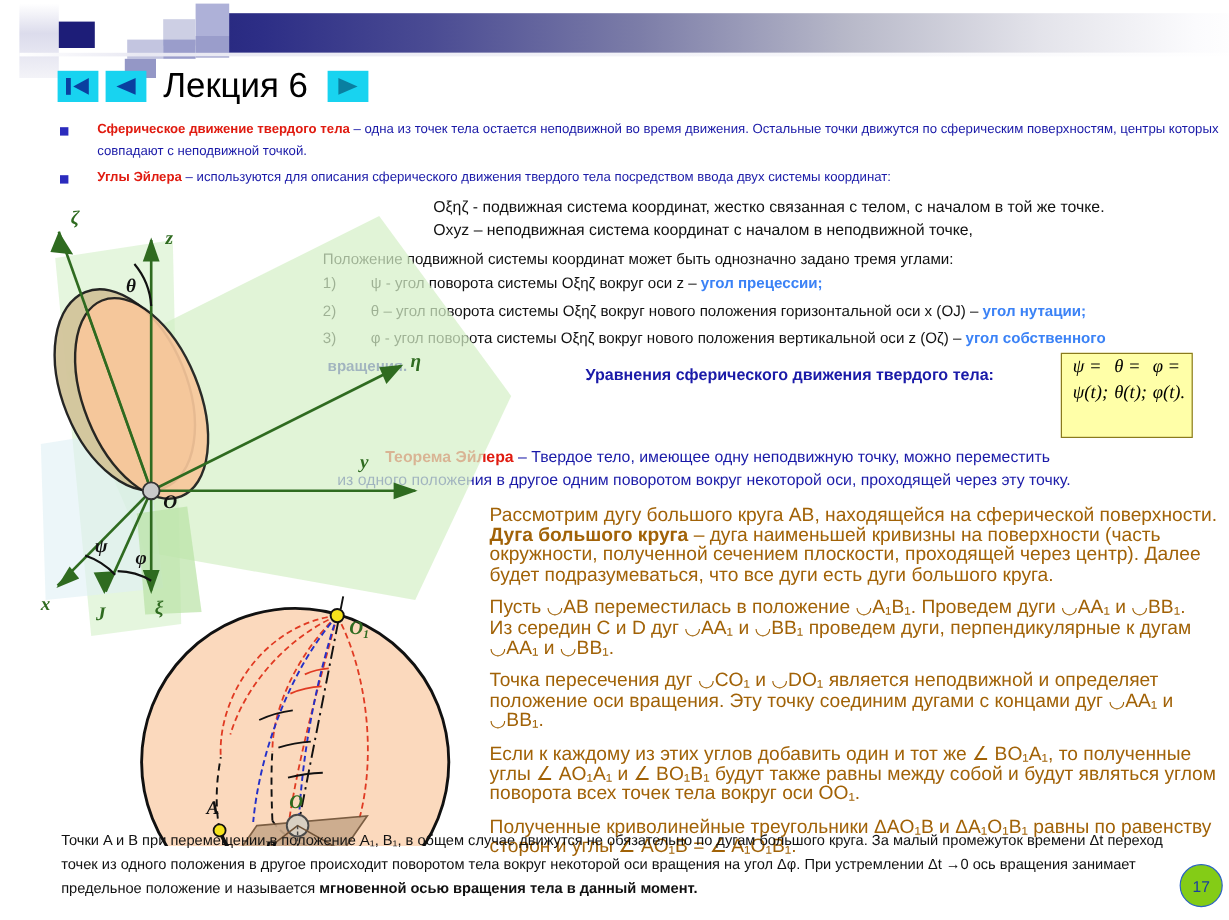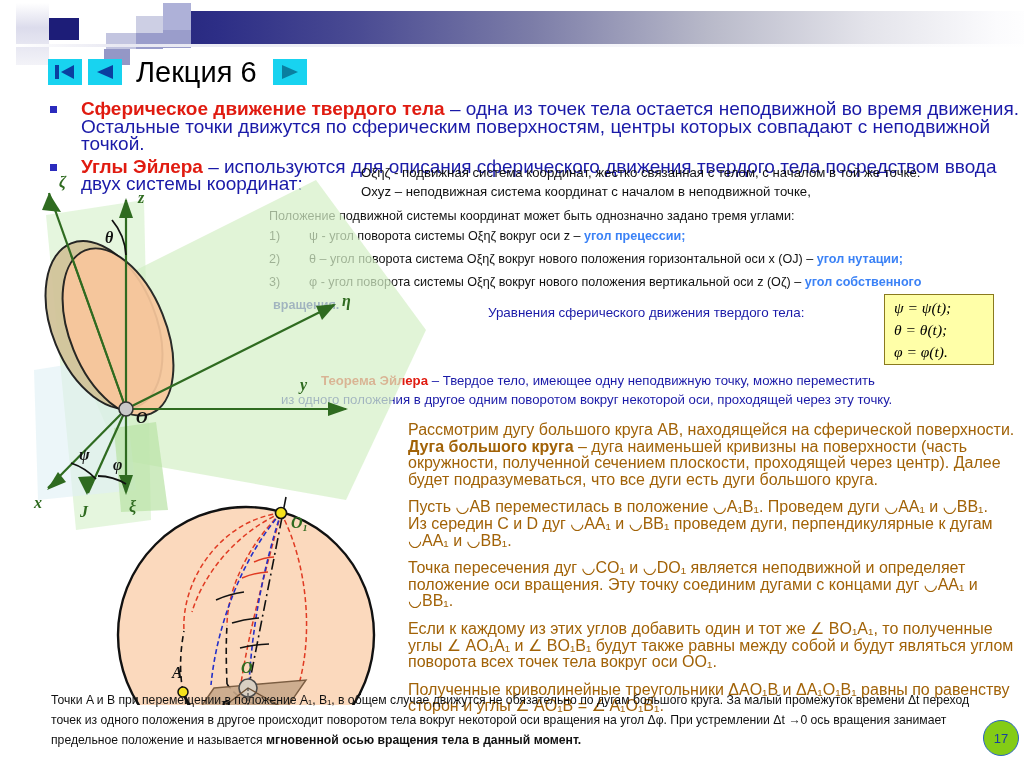--- a/index.html
+++ b/index.html
@@ -31,38 +31,38 @@
   
   .titlerow{position:absolute;left:32px;top:52px;height:40px;display:flex;align-items:center;gap:6px;}
   .navbtn{background:#18d3f0;width:34px;height:26px;display:flex;align-items:center;justify-content:center;}
   .navbtn svg{display:block;}
   .title-text{font-size:29px;color:#000;font-weight:400;margin:0 10px 0 8px;letter-spacing:0px;}
 
   
   .bullets{position:absolute;left:30px;top:100px;width:975px;}
   .bl{display:flex;align-items:flex-start;margin-bottom:5px;}
   .bmark{width:7px;height:7px;background:#2b2bbd;margin:6px 24px 0 4px;flex:none;}
-  .btext{font-size:19px;color:#1a1aa8;line-height:17.5px;}
+  .btext{font-size:11px;color:#1a1aa8;line-height:17.5px;}
   .btext b{color:#e01b10;font-weight:bold;}
 
   .coordsys{position:absolute;left:345px;top:163px;width:660px;font-size:13.2px;color:#111;line-height:19px;}
 
   
   .numlist{position:absolute;left:253px;top:208px;width:760px;font-size:12.6px;color:#1a1aa8;line-height:16px;}
   .numlist .lead{color:#111;margin-bottom:4px;}
   .nrow{display:flex;margin-bottom:7px;}
   .nnum{width:40px;flex:none;color:#111;}
   .nbody{flex:1;color:#111;}
   .nbody b{color:#3b82f6;font-weight:bold;}
   .tail{color:#1a1aa8;font-weight:bold;margin-left:4px;}
 
   
-  .eqcap{position:absolute;left:472px;top:305px;font-size:13.4px;font-weight:normal;color:#1a1aa8;}
+  .eqcap{position:absolute;left:472px;top:305px;font-size:13.4px;font-weight:bold;color:#1a1aa8;}
   .eqbox{position:absolute;left:868px;top:294px;width:110px;height:71px;background:#ffffa8;border:1.6px solid #8a7a1e;
-     display:flex;flex-direction:column;justify-content:center;padding-left:9px;box-sizing:border-box;}
+     display:flex;flex-direction:row;justify-content:center;padding-left:9px;box-sizing:border-box;}
   .eqbox div{font-family:"Liberation Serif",serif;font-style:italic;font-size:15.5px;color:#000;line-height:22px;}
 
   
   .euler{position:absolute;left:305px;top:371px;width:700px;font-size:13.2px;line-height:19px;color:#1a1aa8;}
   .euler b{color:#e01b10;}
 
   
   .rcol{position:absolute;left:392px;top:422px;width:616px;font-size:16px;color:#a16207;line-height:16.6px;}
   .rcol p{margin:0 0 11px 0;}
   .rcol b{font-weight:bold;}
@@ -131,21 +131,21 @@
   </div>
 
   <div class="numlist">
     <div class="lead">Положение подвижной системы координат может быть однозначно задано тремя углами:</div>
     <div class="nrow">
       <div class="nnum">1)</div>
       <div class="nbody"><span>ψ - угол поворота системы Oξηζ вокруг оси z – </span><b>угол прецессии;</b></div>
     </div>
     <div class="nrow">
       <div class="nnum">2)</div>
-      <div class="nbody"><span>θ – угол поворота система Oξηζ вокруг нового положения горизонтальной оси х (OJ) – </span><b>угол нутации;</b></div>
+      <div class="nbody"><span>θ – угол поворота системы Oξηζ вокруг нового положения горизонтальной оси х (OJ) – </span><b>угол нутации;</b></div>
     </div>
     <div class="nrow">
       <div class="nnum">3)</div>
       <div class="nbody"><span>φ - угол поворота системы Oξηζ вокруг нового положения вертикальной оси z (Oζ) – </span><b>угол собственного</b></div>
     </div>
     <div class="tail">вращения.</div>
   </div>
 
   <div class="eqcap">Уравнения сферического движения твердого тела:</div>
   <div class="eqbox">

